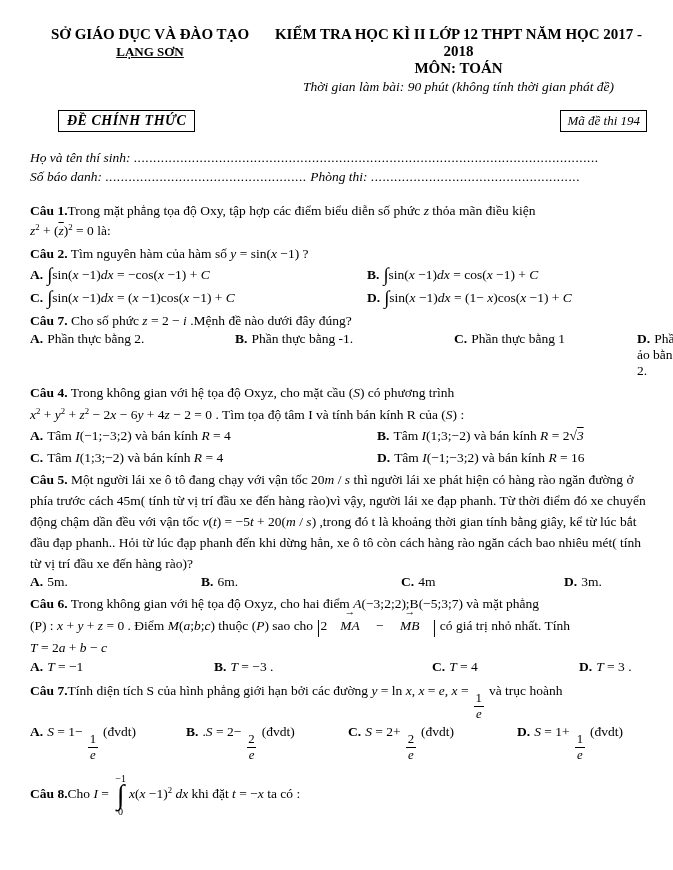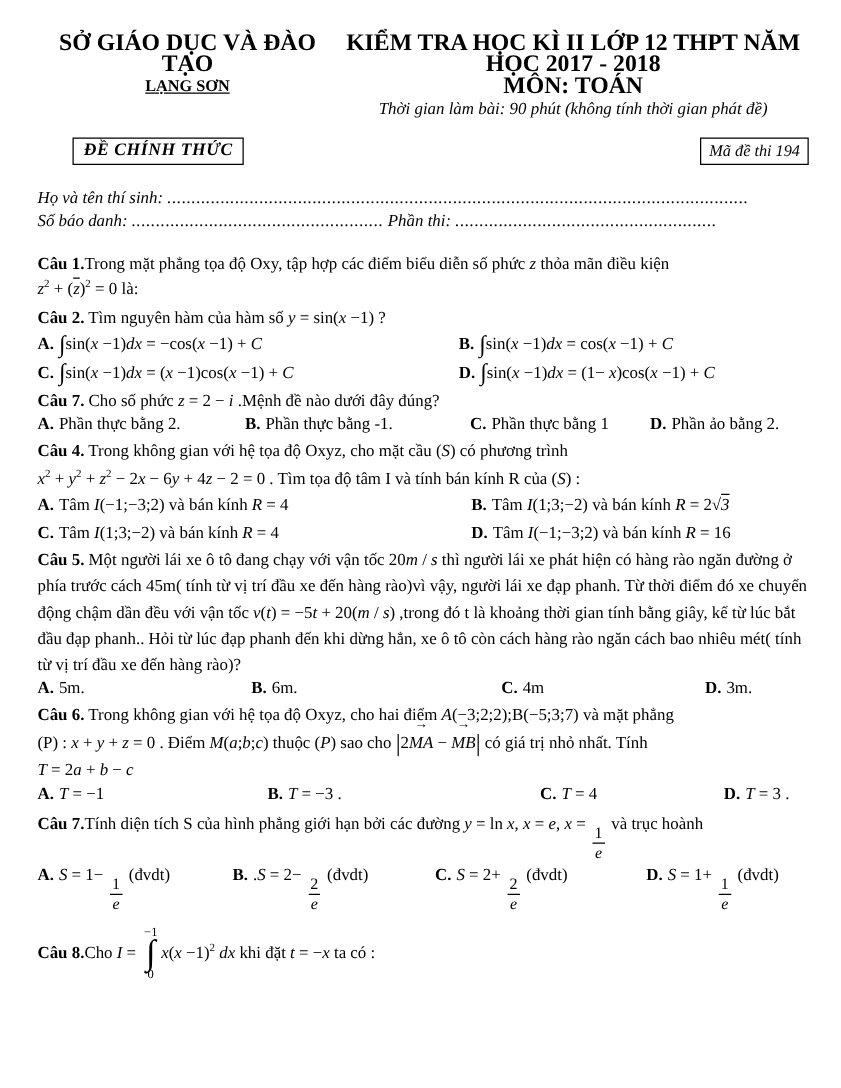--- a/index.html
+++ b/index.html
@@ -9,21 +9,21 @@
     font-family: "Liberation Serif", "DejaVu Serif", serif;
     font-size: 13.5px;
     overflow: hidden;
   }
   .page { padding: 26px 26px 10px 30px; }
 
   
   .header { display: flex; margin-bottom: 14px; }
   .header-left { width: 240px; text-align: center; flex-shrink: 0; }
   .header-right { flex: 1; text-align: center; }
-  .dept, .exam-title, .subject { font-weight: bold; font-size: 19px; line-height: 17px; }
+  .dept, .exam-title, .subject { font-weight: bold; font-size: 15px; line-height: 17px; }
   .province { font-weight: bold; font-size: 13px; line-height: 17px; text-decoration: underline; }
   .duration { font-style: italic; font-size: 13.5px; line-height: 18px; margin-top: 1px; }
 
   .box-row { display: flex; justify-content: space-between; align-items: center; margin: 4px 0 16px 0; font-style: italic; }
   .official-box {
     border: 1px solid #000; font-weight: bold; font-size: 14px;
     padding: 2px 8px; margin-left: 28px; letter-spacing: 0.5px;
   }
   .code-box { border: 1px solid #000; font-size: 13px; padding: 2px 6px; }
 
@@ -38,33 +38,33 @@
   .q4 .stem { line-height: 22px; }
   .q5 .stem { line-height: 21px; }
   .q6 .stem { line-height: 22px; }
   .q7 .stem { line-height: 26px; }
   .q8 .stem { line-height: 24px; padding: 4px 0 14px 0; }
 
   .opts { display: grid; align-items: baseline; }
   .opts .opt > b { margin-right: 4px; }
   .opts.q1 { grid-template-columns: 262px 1fr; row-gap: 15px; margin-top: 4px; padding-bottom: 3px; }
   .opts.q2 { grid-template-columns: 337px 1fr; row-gap: 7px; margin-top: 3px; padding-bottom: 2px; }
-  .opts.q3 { grid-template-columns: 166px 180px 144px 1fr; }
+  .opts.q3 { grid-template-columns: 166px 180px 144px 1fr; gap: 39px; }
   .opts.q4 { grid-template-columns: 347px 1fr; row-gap: 6px; margin-top: 2px; }
   .opts.q5 { grid-template-columns: 171px 200px 163px 1fr; }
   .opts.q6 { grid-template-columns: 184px 218px 147px 1fr; }
   .opts.q7 { grid-template-columns: 156px 162px 169px 1fr; align-items: center; min-height: 44px; }
 
   
   sup { font-size: 0.65em; line-height: 0; }
   .ov { text-decoration: overline; }
   .radv { text-decoration: overline; font-style: italic; }
   .int { font-size: 19px; line-height: 0; vertical-align: -0.12em; }
   .tall { font-size: 1.45em; line-height: 0; vertical-align: -0.14em; }
-  .vec { position: relative; display: inline-block; margin: 0 0; }
+  .vec { position: relative; display: inline-block; margin: 0 13px; }
   .vec::after {
     content: '→'; position: absolute; left: 0; right: 0; top: -0.8em;
     text-align: center; font-size: 0.8em; font-style: normal; line-height: 1;
   }
   .frac {
     display: inline-flex; flex-direction: column; align-items: center;
     vertical-align: -0.55em; line-height: 1.15; margin: 0 2px; font-size: 0.95em;
   }
   .frac .fd { border-top: 1px solid #000; padding: 0 2px; }
   .bigint {
@@ -97,21 +97,21 @@
   </div>
 
   <div class="student-info">
     <div>
       <span>Họ và tên thí sinh:</span>
       <span class="dots">........................................................................................................................</span>
     </div>
     <div>
       <span>Số báo danh:</span>
       <span class="dots">....................................................</span>
-      <span>Phần thi:</span>
+      <span>Phòng thi:</span>
       <span class="dots">......................................................</span>
     </div>
   </div>
 
   <div class="questions">
       <div class="question q1">
         <div class="stem"><b class="qlabel">Câu 1.</b>Trong mặt phẳng tọa độ Oxy, tập hợp các điểm biểu diễn số phức <i>z</i> thỏa mãn điều kiện<br><i>z</i><sup>2</sup> + (<span class="ov"><i>z</i></span>)<sup>2</sup> = 0 là:</div>
       </div>
       <div class="question q2">
         <div class="stem"><b class="qlabel">Câu 2.</b> Tìm nguyên hàm của hàm số <i>y</i> = sin(<i>x</i> −1) ?</div>

